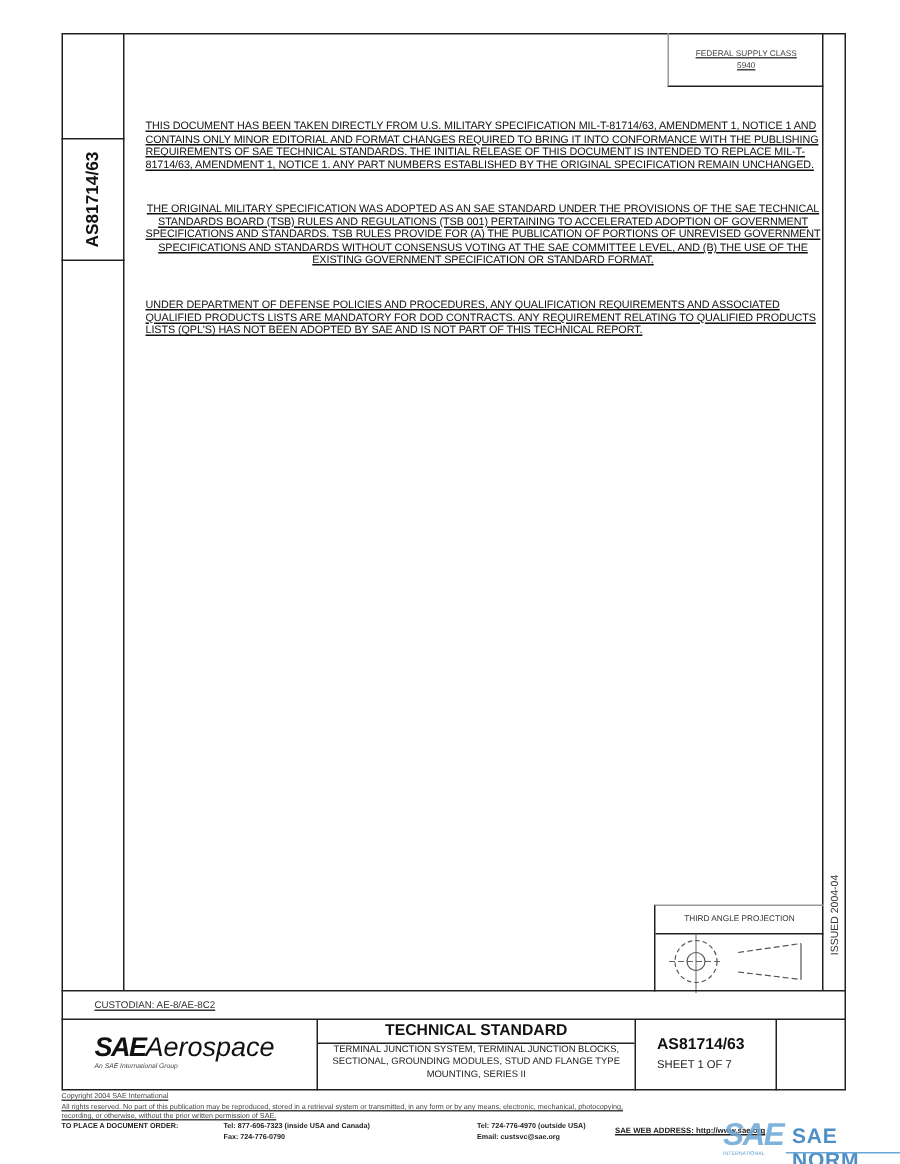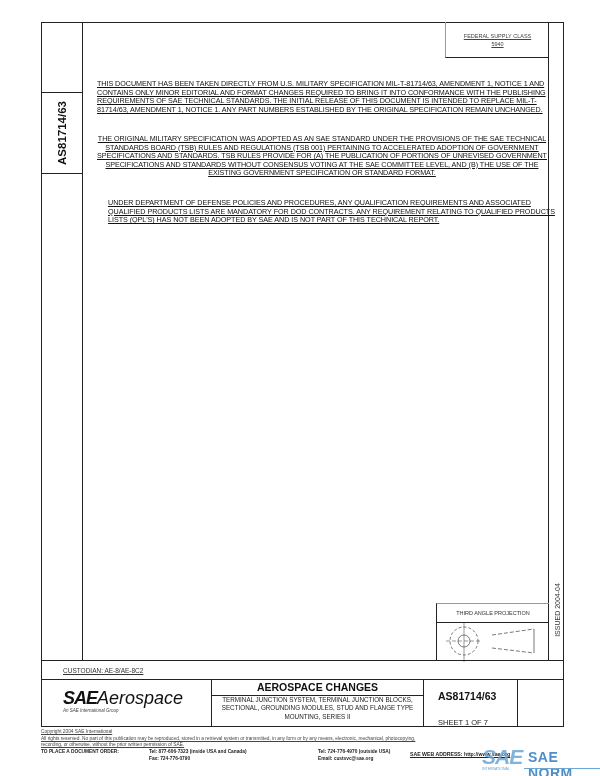--- a/index.html
+++ b/index.html
@@ -8,36 +8,36 @@
     .frame { left: 41px; top: 22px; width: 523px; height: 705px; border: 1px solid #222; }
     .left-col { left: 41px; top: 22px; width: 42px; height: 638px; border-right: 1px solid #222; }
     .docnum-box { left: 41px; top: 92px; width: 42px; height: 82px; border-top: 1px solid #222; border-bottom: 1px solid #222; }
     .docnum-text { position: absolute; left: 50%; top: 50%; transform: translate(-50%, -50%) rotate(-90deg); font-weight: bold; font-size: 11.5px; white-space: nowrap; }
     .right-col { left: 548px; top: 22px; width: 16px; height: 638px; border-left: 1px solid #222; }
     .issued-text { position: absolute; left: 50%; top: 588px; transform: translate(-50%, -50%) rotate(-90deg); font-size: 7px; white-space: nowrap; color: #333; }
     .topbox { left: 445px; top: 22px; width: 104px; height: 36px; border-left: 1px solid #999; border-bottom: 1px solid #222; font-size: 5.5px; text-align: center; color: #444; padding-top: 10px; line-height: 8px; }
     .body-text { left: 97px; width: 450px; font-size: 7.2px; line-height: 8.6px; letter-spacing: -0.05px; text-transform: uppercase; color: #111; }
     .p1 { top: 80px; }
     .p2 { top: 135px; text-align: center; }
-    .p3 { top: 199px; margin-left: 11px; }
+    .p3 { top: 199px; }
     .proj-box { left: 436px; top: 603px; width: 113px; height: 58px; border-left: 1px solid #222; border-top: 1px solid #999; }
     .proj-label { position: absolute; left: 0; top: 0; width: 100%; height: 18px; border-bottom: 1px solid #222; font-size: 5.5px; text-align: center; line-height: 18px; color: #333; }
     .proj-svg { position: absolute; left: 0; top: 18px; width: 113px; height: 40px; }
     .custodian-row { left: 41px; top: 660px; width: 523px; height: 20px; border-top: 1px solid #222; border-bottom: 1px solid #222; font-size: 6.5px; padding-left: 22px; line-height: 19px; color: #333; }
     .logo-cell { left: 41px; top: 680px; width: 171px; height: 47px; border-right: 1px solid #222; }
     .logo-main { position: absolute; left: 22px; top: 8px; font-size: 18px; white-space: nowrap; }
     .logo-sae { font-weight: 900; font-style: italic; letter-spacing: -1px; }
     .logo-aero { font-style: italic; font-weight: normal; }
     .logo-sub { position: absolute; left: 22px; top: 28px; font-size: 4.5px; font-style: italic; color: #444; }
     .title-cell { left: 212px; top: 680px; width: 212px; height: 47px; border-right: 1px solid #222; }
     .title-head { position: absolute; left: 0; top: 0; width: 100%; height: 15px; border-bottom: 1px solid #222; font-weight: bold; font-size: 10.5px; text-align: center; line-height: 15px; }
     .title-desc { position: absolute; left: 0; top: 16px; width: 100%; font-size: 6.3px; text-align: center; line-height: 8.4px; color: #222; }
     .docid-cell { left: 424px; top: 680px; width: 94px; height: 47px; border-right: 1px solid #222; }
     .docid-num { position: absolute; left: 14px; top: 10px; font-weight: bold; font-size: 10.5px; }
-    .docid-sheet { position: absolute; left: 14px; top: 38px; font-size: 7.5px; color: #222; }
+    .docid-sheet { position: absolute; left: 14px; top: 25px; font-size: 7.5px; color: #222; }
     .footer { left: 41px; top: 729px; width: 560px; font-size: 4.8px; line-height: 6.6px; color: #444; }
     .footer .order-row { position: relative; height: 7px; }
     .footer .bold { font-weight: bold; color: #222; }
     .f-col { position: absolute; top: 0; white-space: nowrap; }
     .watermark { left: 482px; top: 745px; width: 118px; height: 30px; }
     .wm-sae-big { position: absolute; left: 0; top: 0; font-size: 21px; font-weight: 900; font-style: italic; color: #6aa6d6; letter-spacing: -1px; opacity: 0.85; }
     .wm-norm { position: absolute; left: 46px; top: 4px; font-size: 14px; font-weight: bold; color: #4f8fc8; letter-spacing: 0.5px; }
     .wm-line { position: absolute; left: 42px; top: 23px; width: 76px; height: 1px; background: #6aa6d6; }
     .wm-intl { position: absolute; left: 0; top: 22px; font-size: 3.5px; color: #6aa6d6; }
     .web-addr { left: 410px; top: 751px; font-size: 5.2px; font-weight: bold; color: #222; white-space: nowrap; }
@@ -78,21 +78,21 @@
 
 <div class="abs custodian-row">CUSTODIAN: AE-8/AE-8C2</div>
 
 <div class="abs logo-cell">
   <div class="logo-main">
     <span class="logo-sae">SAE</span><span class="logo-aero">Aerospace</span>
   </div>
   <div class="logo-sub">An SAE International Group</div>
 </div>
 <div class="abs title-cell">
-  <div class="title-head">AEROSPACE CHANGES</div>
+  <div class="title-head">TECHNICAL STANDARD</div>
   <div class="title-desc">TERMINAL JUNCTION SYSTEM, TERMINAL JUNCTION BLOCKS, SECTIONAL, GROUNDING MODULES, STUD AND FLANGE TYPE MOUNTING, SERIES II</div>
 </div>
 <div class="abs docid-cell">
   <div class="docid-num">AS81714/63</div>
   <div class="docid-sheet">SHEET 1 OF 7</div>
 </div>
 
 <div class="abs footer">
   <div>Copyright 2004 SAE International</div>
   <div>All rights reserved. No part of this publication may be reproduced, stored in a retrieval system or transmitted, in any form or by any means, electronic, mechanical, photocopying,</div>

